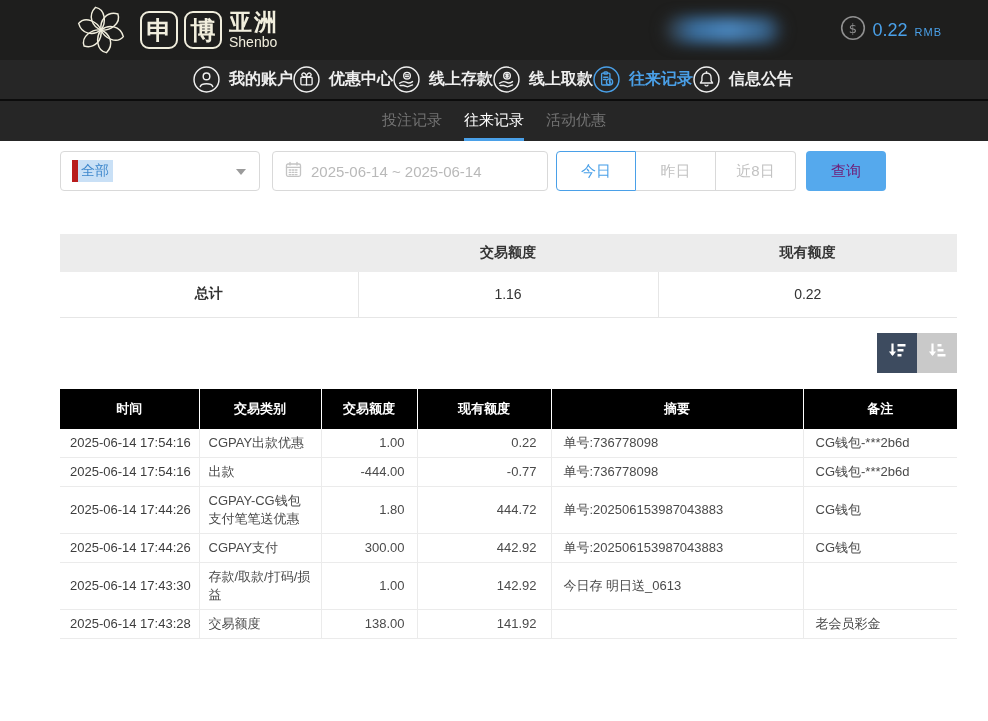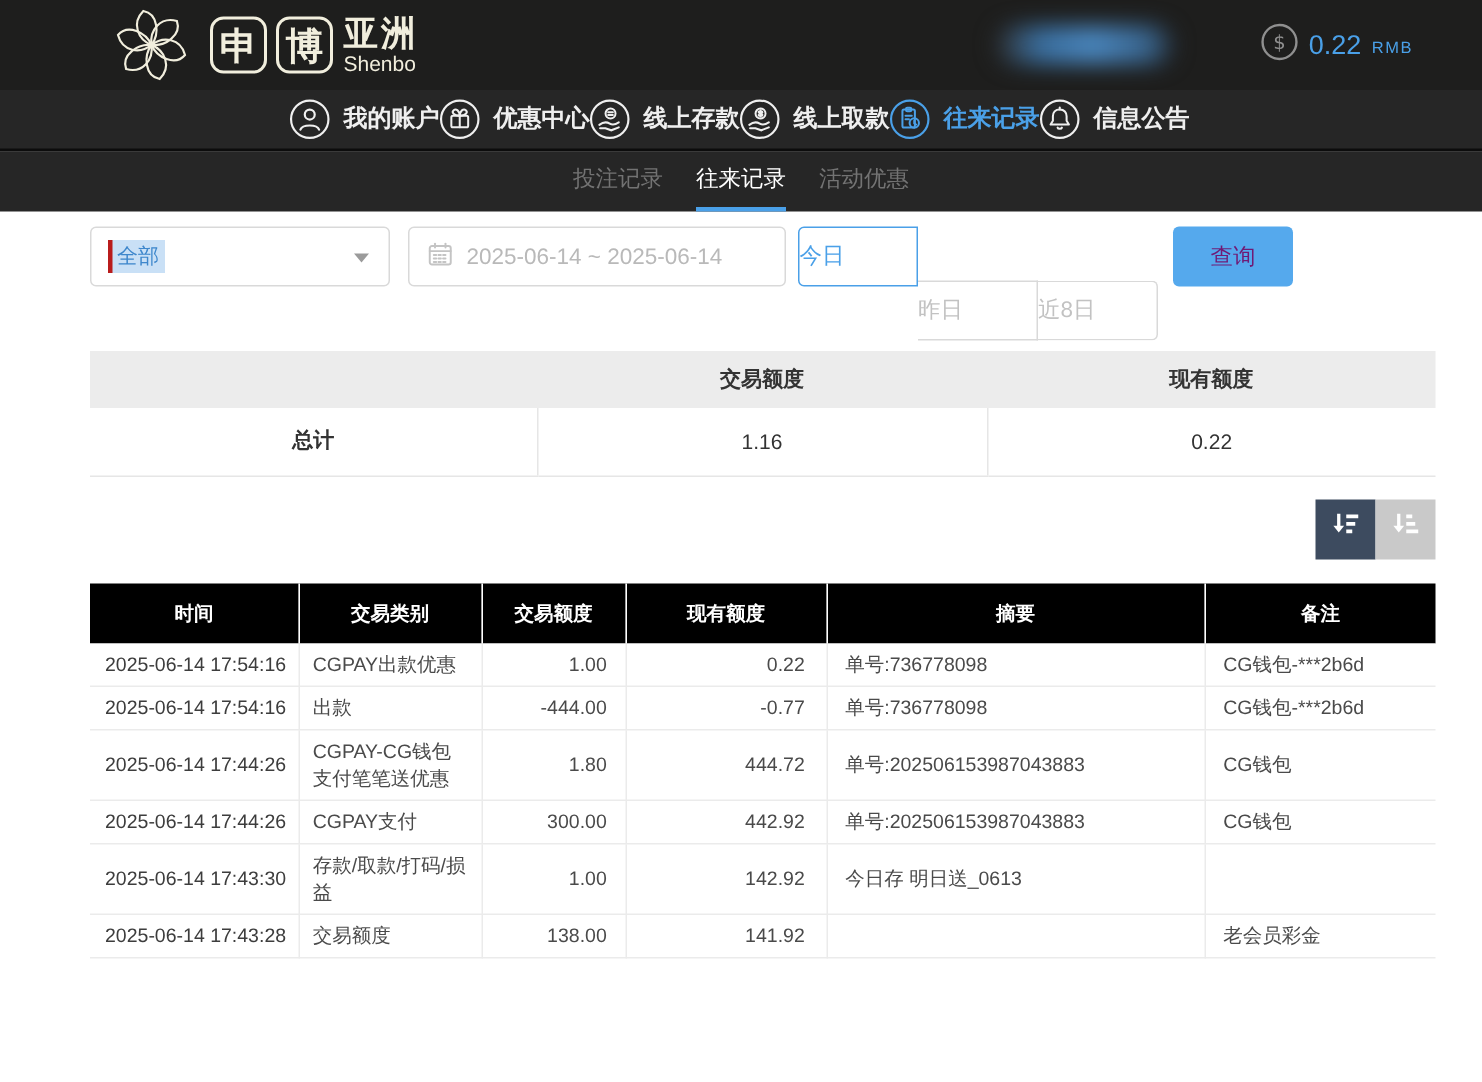--- a/index.html
+++ b/index.html
@@ -36,30 +36,30 @@
 
   
   .tabbar { height:40px; background:#262626; display:flex; justify-content:center; gap:22px; }
   .tab { color:#737373; font-size:15px; height:40px; line-height:38px; cursor:pointer; }
   .tab.active { color:#ffffff; border-bottom:3px solid #4aa0e8; }
 
   
   .filter-row { margin:10px 0 0 60px; display:flex; height:40px; }
   .select-box { position:relative; width:200px; height:40px; border:1px solid #d9d9d9;
     border-radius:4px; display:flex; align-items:center; padding-left:11px; background:#fff; cursor:pointer; }
-  .select-value { font-size:14px; color:#3e87cc; background:#c9e0f6; padding:2px 4px 2px 3px; border-left:3px solid #b91c1c; }
+  .select-value { font-size:14px; color:#3e87cc; background:#c9e0f6; padding:2px 4px 2px 3px; border-left:6px solid #b91c1c; }
   .select-caret { position:absolute; right:13px; top:17px; width:0; height:0;
     border-left:5px solid transparent; border-right:5px solid transparent; border-top:6px solid #9b9b9b; }
-  .date-box { width:252px; height:40px; border:1px solid #d9d9d9; border-radius:4px;
+  .date-box { width:276px; height:40px; border:1px solid #d9d9d9; border-radius:4px;
     display:flex; align-items:center; gap:9px; padding-left:12px; margin-left:12px;
     color:#b9b9b9; font-size:15px; background:#fff; cursor:pointer; }
   .btn-group { display:flex; margin-left:8px; }
-  .qbtn { width:80px; height:40px; background:#fff; line-height:38px;
+  .qbtn { width:80px; height:40px; background:#fff; text-align:center; line-height:38px;
     font-size:15px; color:#c2c2c2; border:1px solid #d9d9d9; cursor:pointer; }
-  .qbtn + .qbtn { border-left:none;margin-top:36px; }
+  .qbtn + .qbtn { border-left:none; }
   .qbtn:first-child { border-radius:4px 0 0 4px; }
   .qbtn:last-child { border-radius:0 4px 4px 0; }
   .qbtn.active { border:1px solid #4aa0e8; color:#4aa0e8; }
   .query-btn { width:80px; height:40px; margin-left:10px; background:#55a9ed; color:#701a75;
     border:none; border-radius:4px; font-size:15px; cursor:pointer; font-family:inherit; }
 
   
   .summary-table { margin:43px 0 0 60px; width:897px; border-collapse:collapse; table-layout:fixed; }
   .summary-table th { background:#ececec; height:38px; font-size:14px; color:#333; font-weight:700; text-align:center; }
   .summary-table td { height:45px; text-align:center; font-size:14px; color:#333;

